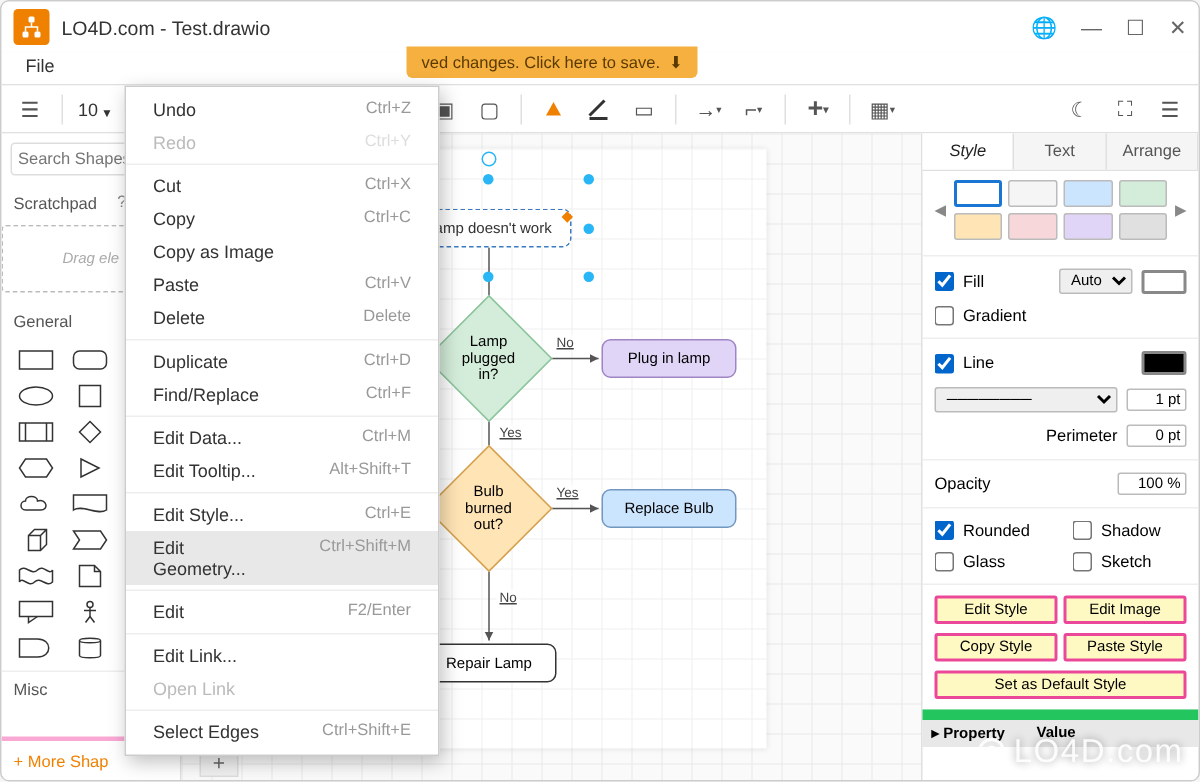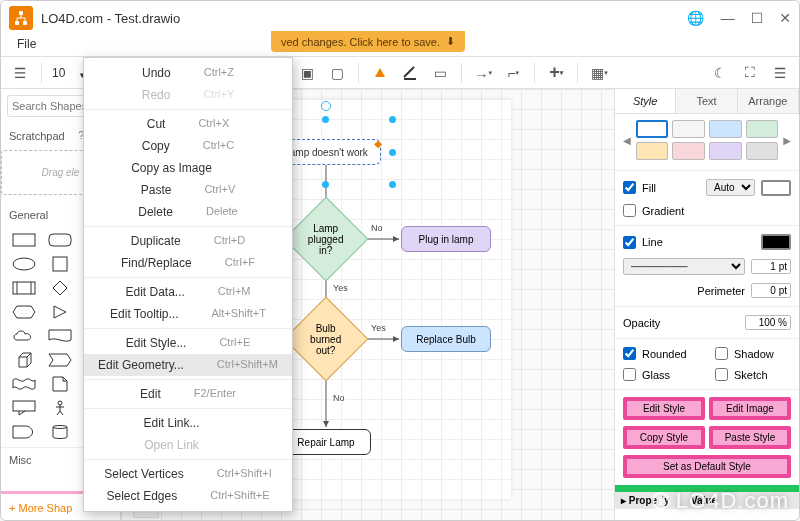--- a/index.html
+++ b/index.html
@@ -15,21 +15,21 @@
 
 .menubar { height: 22px; padding: 0 8px; display: flex; align-items: flex-start; background: #fff; border-bottom: 1px solid #e0e0e0; }
 .menubar .menuitem { font-size: 12px; color: #333; padding: 2px 8px; }
 
 .savebar-wrap { position: absolute; left: 270px; top: 30px; z-index: 5; }
 .savebar { background: #f5b040; color: #5a3a00; font-size: 11px; padding: 4px 10px; border-radius: 0 0 4px 4px; display: flex; align-items: center; gap: 6px; }
 
 .toolbar { height: 32px; background: #fff; border-bottom: 1px solid #e0e0e0; display: flex; align-items: center; padding: 0 6px; gap: 4px; }
 .tbtn { width: 26px; height: 26px; display: flex; align-items: center; justify-content: center; color: #555; font-size: 14px; border-radius: 3px; }
 .tdiv { width: 1px; height: 20px; background: #e0e0e0; margin: 0 4px; }
-.tzoom { font-size: 12px; color: #333; padding: 0 2px; display: flex; align-items: flex-end; gap: 13px; }
+.tzoom { font-size: 12px; color: #333; padding: 0 2px; display: flex; align-items: flex-end; gap: 2px; }
 
 .main { display: flex; height: calc(521px - 34px - 22px - 32px); }
 
 .left { width: 120px; background: #fff; border-right: 1px solid #e0e0e0; display: flex; flex-direction: column; }
 .search { padding: 6px; }
 .search input { width: 100%; font-size: 11px; padding: 4px; border: 1px solid #ddd; border-radius: 3px; }
 .section-hdr { font-size: 11px; color: #555; padding: 6px 8px 4px; display: flex; align-items: center; justify-content: space-between; }
 .section-hdr .icons { display: flex; gap: 6px; color: #888; font-size: 11px; }
 .scratch { margin: 4px 0 8px; border: 1px dashed #bbb; border-radius: 3px; padding: 16px 4px; text-align: center; font-size: 10px; color: #aaa; font-style: italic; }
 .shapegrid { display: grid; grid-template-columns: repeat(3, 1fr); gap: 2px; padding: 4px 6px; }
@@ -44,45 +44,45 @@
 .node.start { border: 1px dashed #3a7ac0; background: #fff; color: #333; width: 110px; height: 26px; left: 130px; top: 40px; }
 .node.decision { transform: rotate(45deg); }
 .node.decision span { transform: rotate(-45deg); }
 .node.dec1 { width: 60px; height: 60px; left: 155px; top: 110px; background: #d4edda; border: 1px solid #8bc39a; }
 .node.dec2 { width: 60px; height: 60px; left: 155px; top: 210px; background: #ffe4b5; border: 1px solid #d4a050; }
 .node.plug { width: 90px; height: 26px; left: 260px; top: 127px; background: #e0d4f7; border: 1px solid #a085c5; border-radius: 6px; }
 .node.replace { width: 90px; height: 26px; left: 260px; top: 227px; background: #cce5ff; border: 1px solid #7398c0; border-radius: 6px; }
 .node.repair { width: 90px; height: 26px; left: 140px; top: 330px; background: #fff; border: 1px solid #333; border-radius: 6px; }
 .handle { position: absolute; width: 7px; height: 7px; background: #29b6f6; border-radius: 50%; }
 .rot { position: absolute; width: 10px; height: 10px; border: 1px solid #29b6f6; border-radius: 50%; left: 50%; margin-left: -5px; top: -18px; }
-.edge-label { position: absolute; font-size: 9px; color: #444; background: rgba(255,255,255,0.7); padding: 0 2px; }
+.edge-label { position: absolute; font-size: 9px; color: #444; background: rgba(255,255,255,0.7); padding: 0 2px; text-decoration: underline; }
 .canvas-arrows { position: absolute; inset: 0; pointer-events: none; }
 .plus-tab { position: absolute; left: 12px; bottom: 4px; width: 26px; height: 20px; background: #f0f0f0; border: 1px solid #ddd; border-radius: 3px 3px 0 0; display: flex; align-items: center; justify-content: center; font-size: 14px; color: #666; }
 
 .right { width: 185px; background: #fff; border-left: 1px solid #e0e0e0; display: flex; flex-direction: column; font-size: 11px; }
 .tabs { display: flex; border-bottom: 1px solid #e0e0e0; }
 .tabs .tab { flex: 1; padding: 6px 0; text-align: center; font-size: 11px; color: #555; background: #f5f5f5; border-right: 1px solid #e0e0e0; }
 .tabs .tab.active { background: #fff; color: #222; font-weight: 500; font-style: italic; }
 .palette { padding: 6px; display: flex; align-items: center; gap: 3px; }
 .palette .arrow { color: #888; font-size: 10px; padding: 0 2px; }
 .palrow { display: grid; grid-template-columns: repeat(4, 1fr); gap: 4px; }
 .swatch { height: 18px; border: 1px solid #bbb; border-radius: 2px; }
 .prop { padding: 4px 8px; display: flex; align-items: center; gap: 6px; }
 .prop label { flex: 1; }
 .prop input[type=checkbox] { accent-color: #0066cc; }
 .prop select, .prop input[type=text] { font-size: 10px; border: 1px solid #bbb; padding: 1px 3px; border-radius: 2px; }
 .colorbtn { width: 30px; height: 16px; border: 2px solid #888; border-radius: 2px; }
 .btnrow { display: flex; gap: 4px; padding: 3px 8px; }
-.btnrow button { flex: 1; font-size: 10px; padding: 2px; border: 4px solid #ec4899; background: #f9a8d4; border-radius: 2px; }
+.btnrow button { flex: 1; font-size: 10px; padding: 2px; border: 2px solid #ec4899; background: #fef9c3; border-radius: 2px; }
 .prophdr { display: flex; background: #e8e8e8; font-size: 10px; padding: 3px 6px; border-top: 7px solid #22c55e; margin-top: 4px; }
 .prophdr .c1 { width: 70px; font-weight: bold; }
 .prophdr .c2 { font-weight: bold; }
 
 .context-menu { position: absolute; left: 82px; top: 56px; width: 210px; background: #fff; border: 1px solid #ccc; box-shadow: 2px 4px 12px rgba(0,0,0,0.25); z-index: 100; padding: 4px 0; }
-.ctx-item { display: flex; justify-content: center; padding: 4px 6px; font-size: 12px; color: #333; gap: 33px; }
+.ctx-item { display: flex; justify-content: space-between; padding: 4px 18px; font-size: 12px; color: #333; gap: 33px; }
 .ctx-item.disabled { color: #bbb; }
 .ctx-item.hover { background: #e8e8e8; }
 .ctx-sep { height: 1px; background: #eee; margin: 3px 0; }
 .ctx-item .shortcut { color: #999; font-size: 11px; }
 .ctx-item.disabled .shortcut { color: #ddd; }
 
 .watermark { position: absolute; right: 10px; bottom: 6px; color: rgba(255,255,255,0.9); font-size: 22px; font-weight: 300; letter-spacing: 1px; text-shadow: 0 0 6px rgba(0,0,0,0.4); z-index: 200; display: flex; align-items: center; gap: 6px; }
 .watermark .wm-logo { width: 18px; height: 18px; border: 2px solid rgba(255,255,255,0.9); border-radius: 50%; position: relative; }
 .watermark .wm-logo::after { content: ""; position: absolute; left: 3px; top: 3px; width: 8px; height: 8px; background: rgba(255,255,255,0.9); border-radius: 50%; }
 </style>
@@ -542,24 +542,20 @@
     <div class="ctx-item">
       <span>Edit Link...</span>
       <span class="shortcut"></span>
     </div>
     <div class="ctx-item disabled">
       <span>Open Link</span>
       <span class="shortcut"></span>
     </div>
     <div class="ctx-sep"></div>
     <div class="ctx-item">
-      <span>Select Vertices</span>
-      <span class="shortcut">Ctrl+Shift+I</span>
-    </div>
-    <div class="ctx-item">
       <span>Select Edges</span>
       <span class="shortcut">Ctrl+Shift+E</span>
     </div>
   </div>
 
 <div class="watermark">
   <div class="wm-logo"></div>
   <span>LO4D.com</span>
 </div>
 

